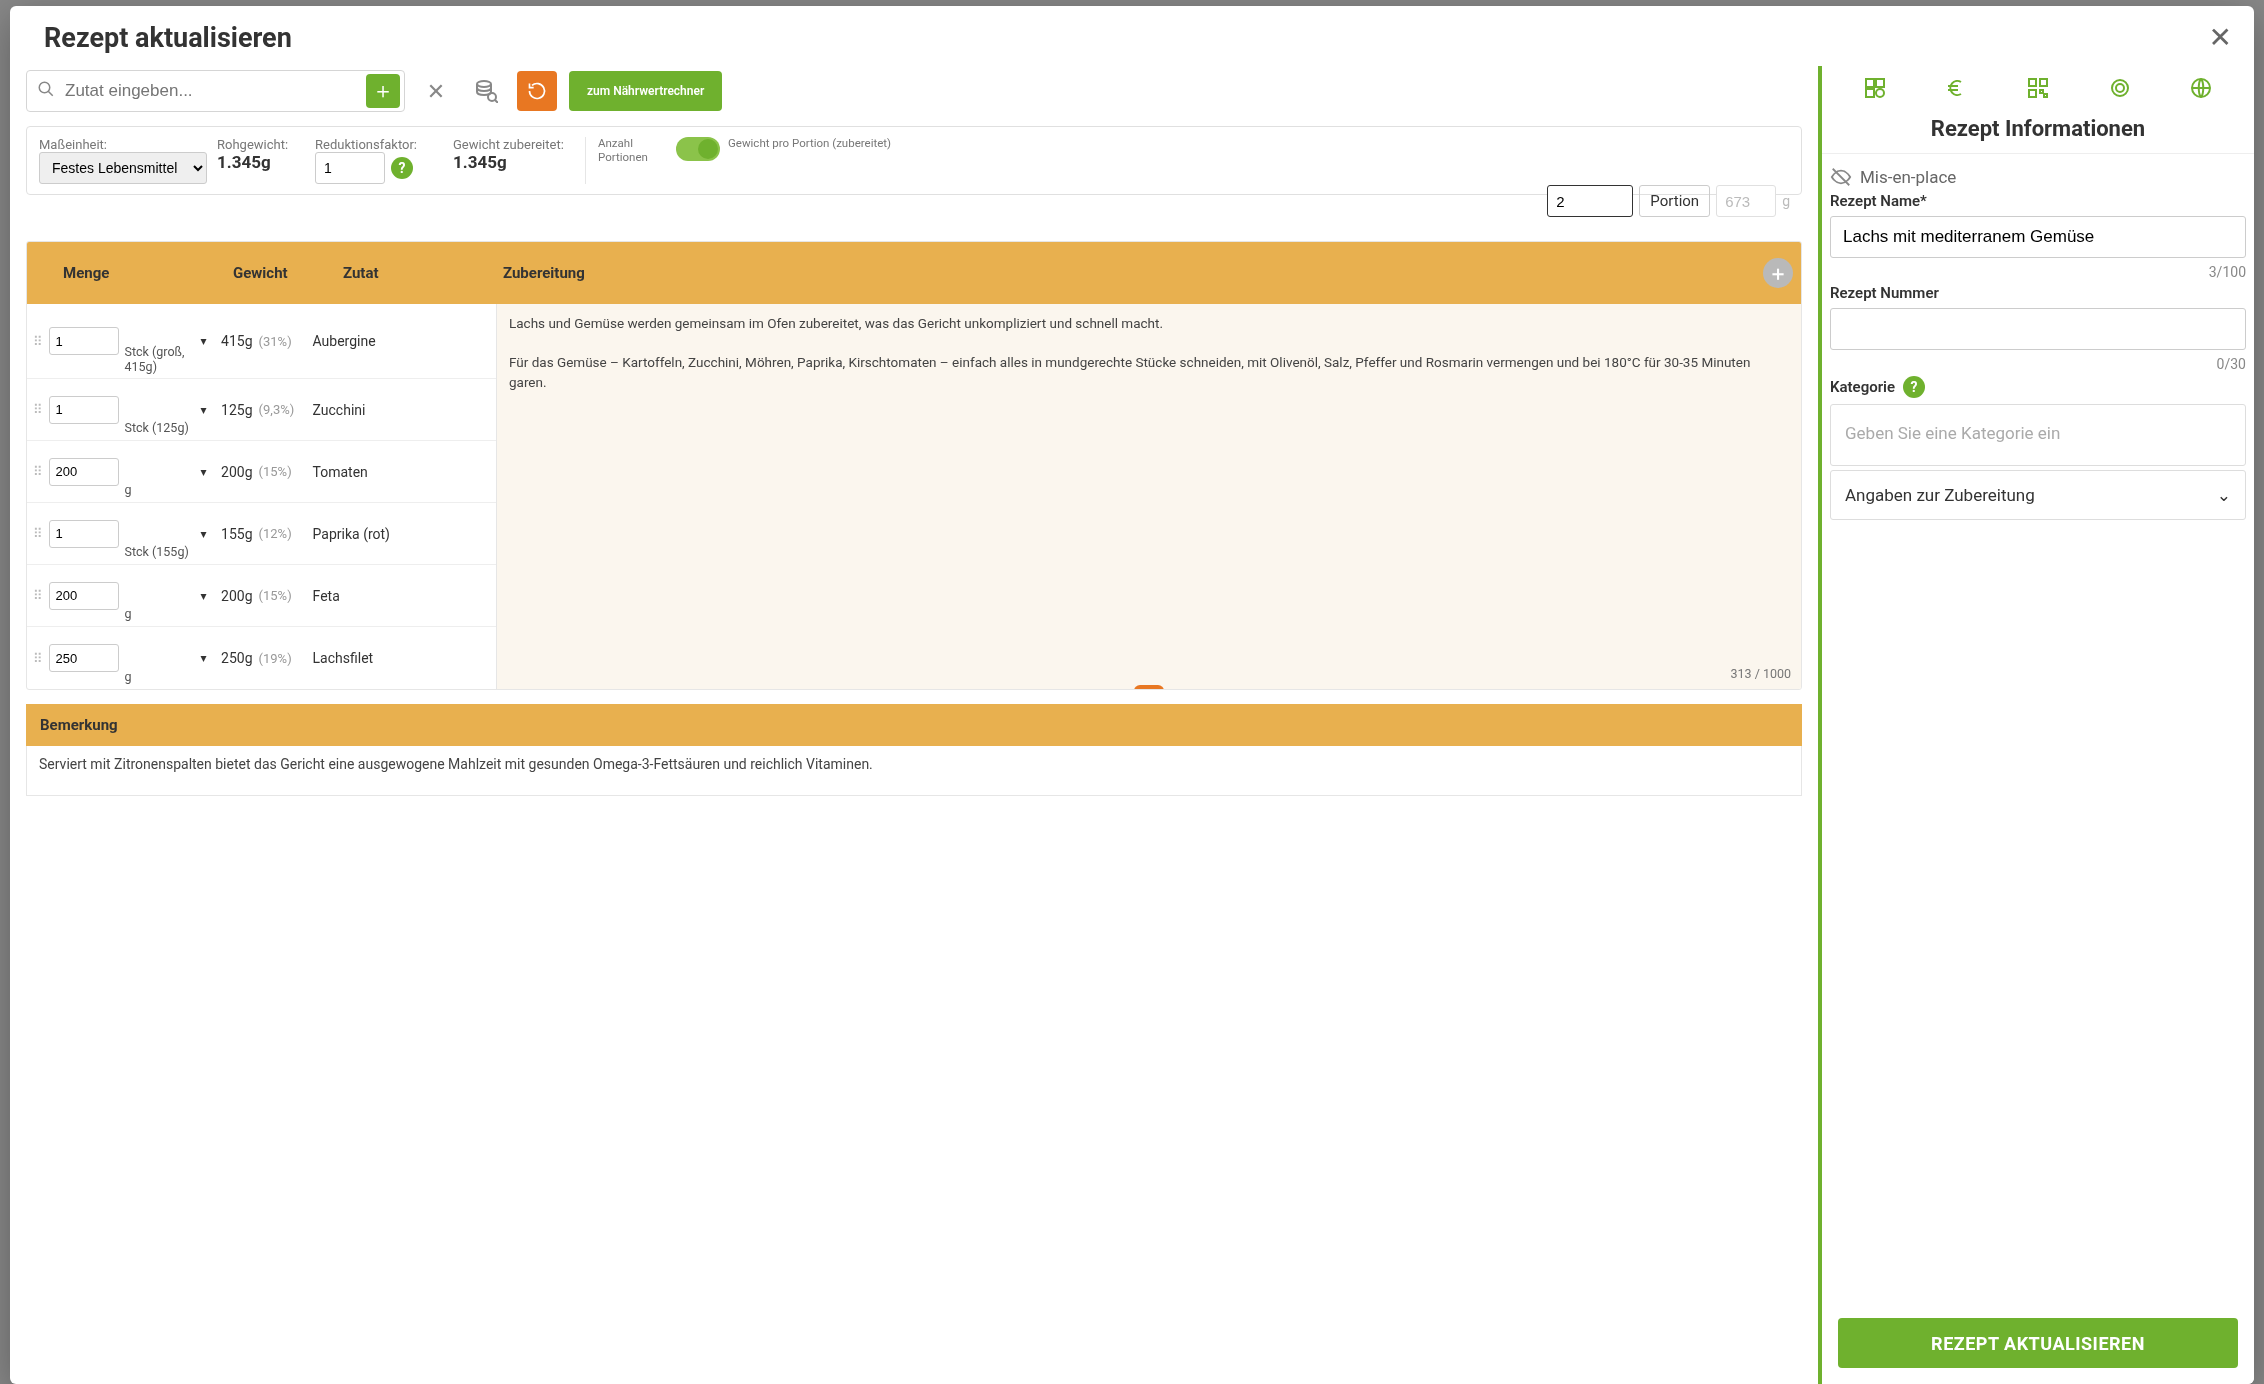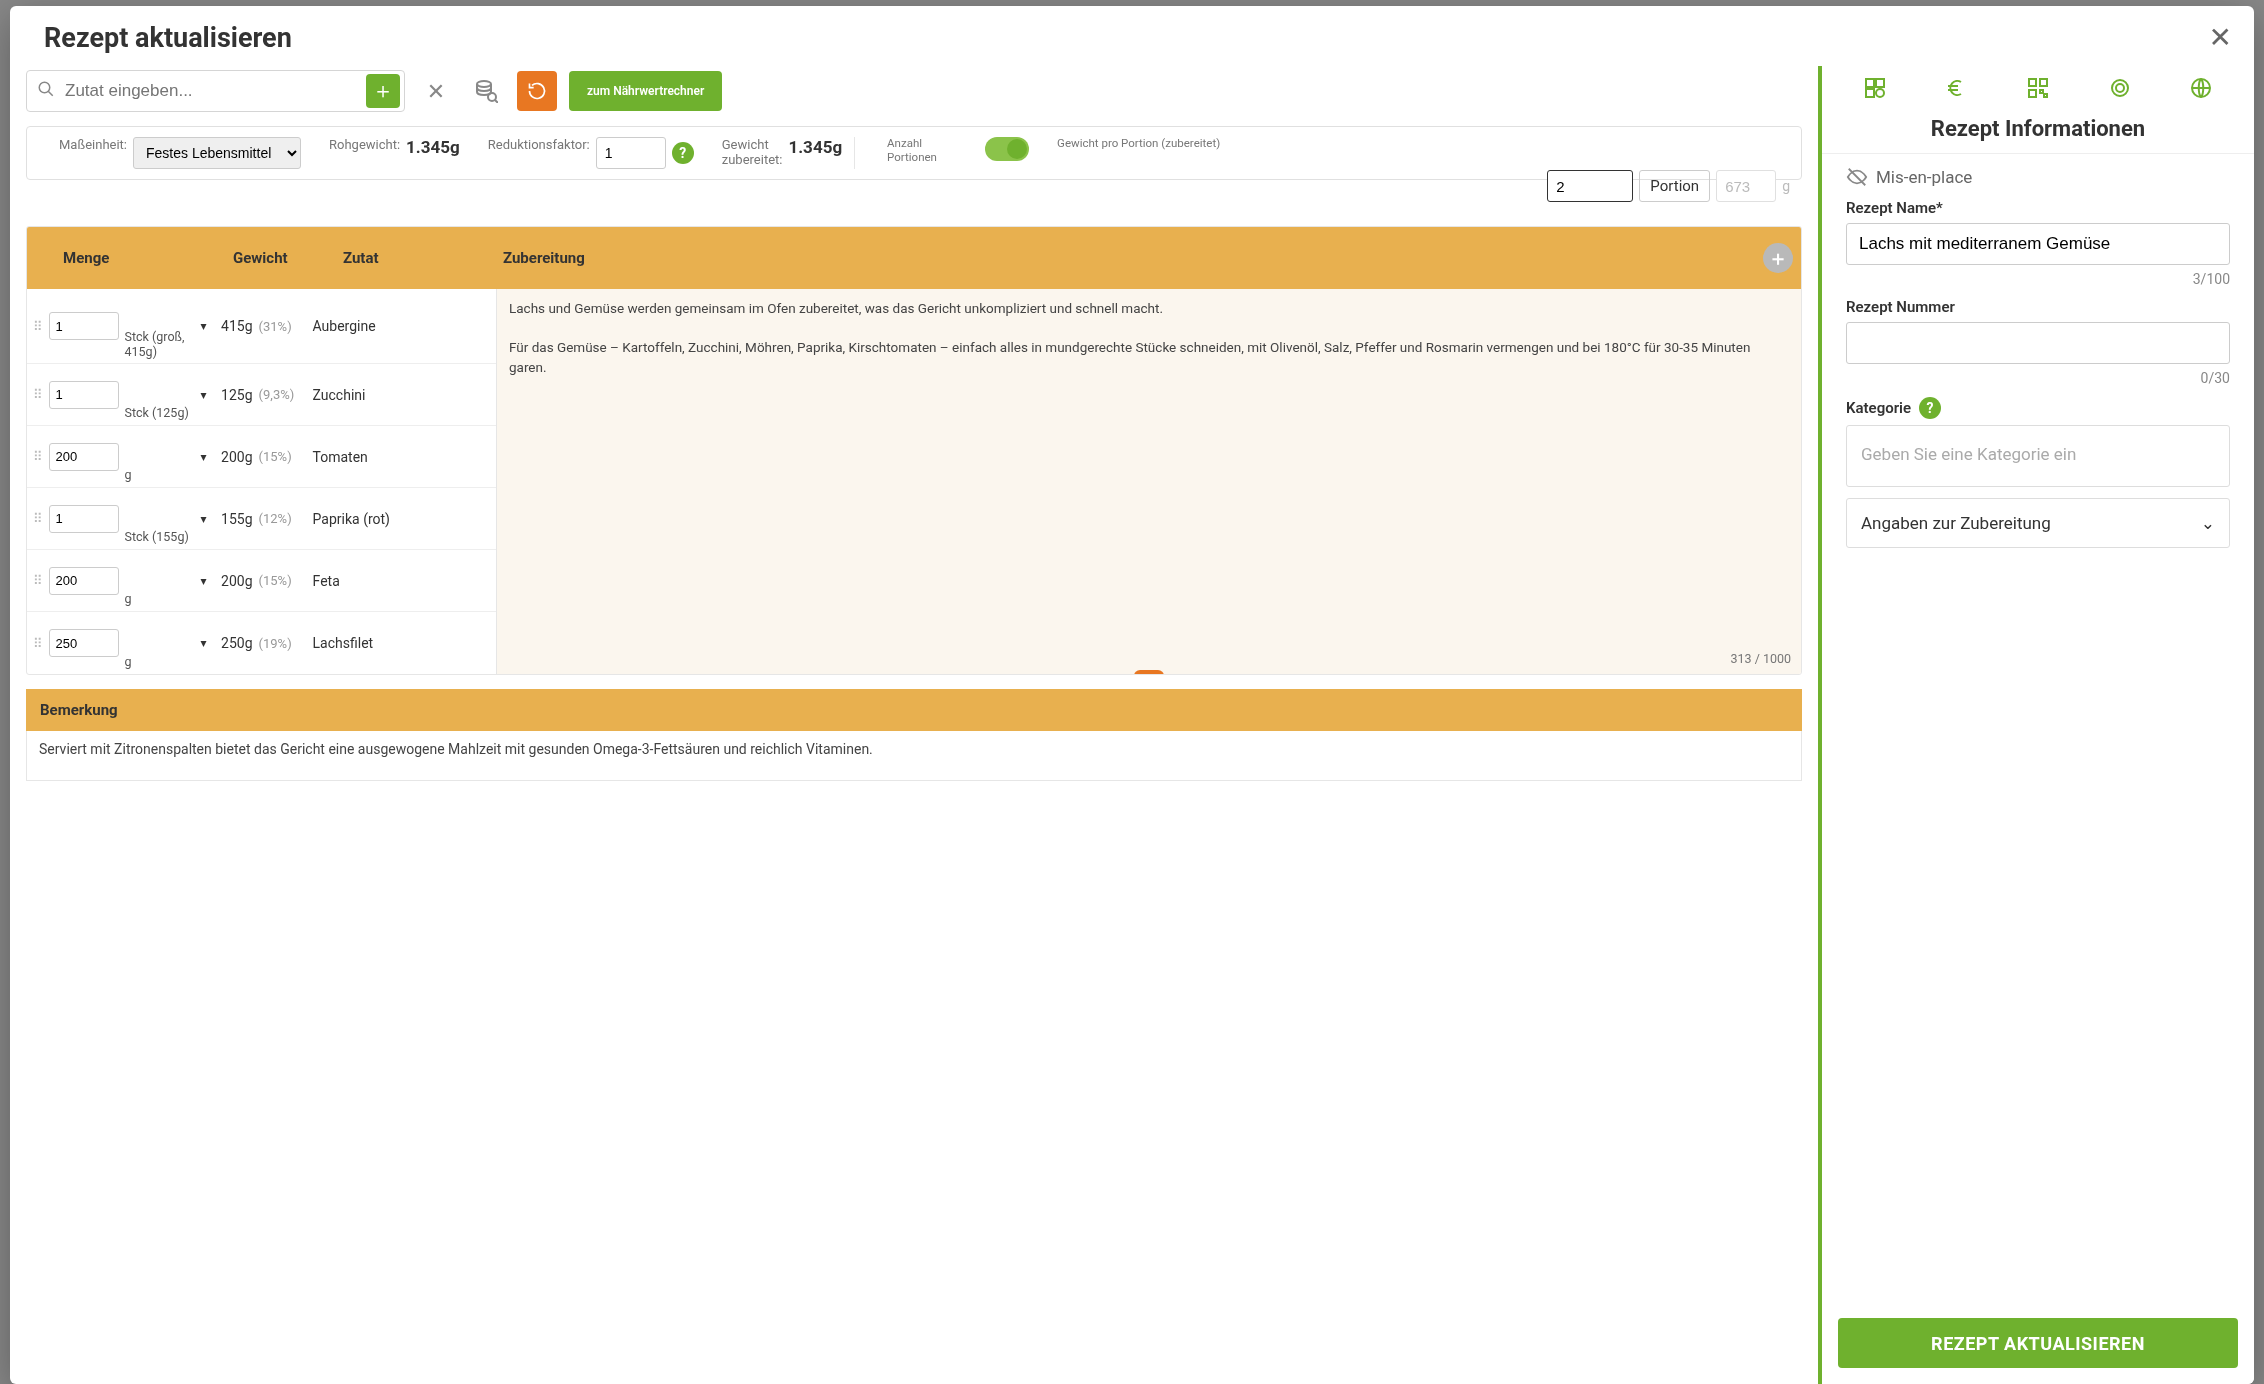--- a/index.html
+++ b/index.html
@@ -121,23 +121,21 @@
   .metrics {
     border: 1px solid #e0e0e0;
     border-radius: 4px;
     display: flex;
     padding: 10px 12px;
     gap: 8px;
     align-items: flex-start;
   }
   .metric {
     display: flex;
-    flex-direction: row;
-    gap: 6px;
-    margin-left: 20px;
+    flex-direction: column;
   }
   .metric-label {
     font-size: 13px;
     color: #777;
   }
   .metric-value {
     font-size: 17px;
     font-weight: 700;
     color: #333;
   }
@@ -273,21 +271,21 @@
     cursor:pointer;
   }
   .side-tabs .tab.active svg * { stroke:#6fb12e; fill:none; }
   .side-tabs svg { display:block; }
   .side-title {
     font-size:22px; font-weight:700;
     padding:10px 16px 12px 16px;
     border-bottom:1px solid #eee;
     text-align:center;
   }
-  .side-scroll { flex:1; overflow-y:auto; padding:12px 24px; display:flex; flex-direction:column; gap:11px; }
+  .side-scroll { flex:1; overflow-y:auto; padding:12px 8px; display:flex; flex-direction:column; gap:4px; }
   .mep { display:flex; align-items:center; gap:8px; color:#666; font-size:17px; }
   .form-group { display:flex; flex-direction:column; gap:6px; }
   .form-label { font-size:15px; font-weight:600; color:#333; }
   .form-input {
     border:1px solid #ccc; border-radius:3px;
     padding:10px 12px; font-size:17px;
     width:100%;
   }
   .form-count { text-align:right; color:#888; font-size:14px; }
   .cat-box {

